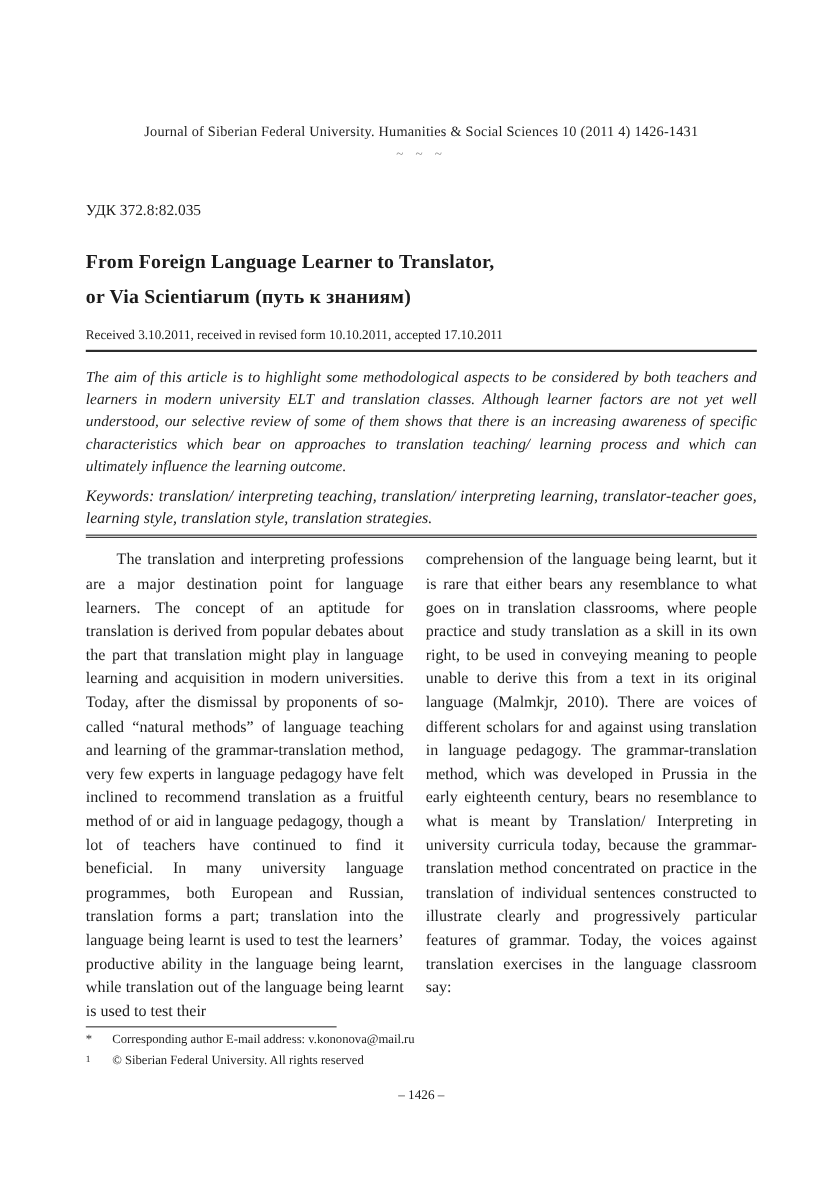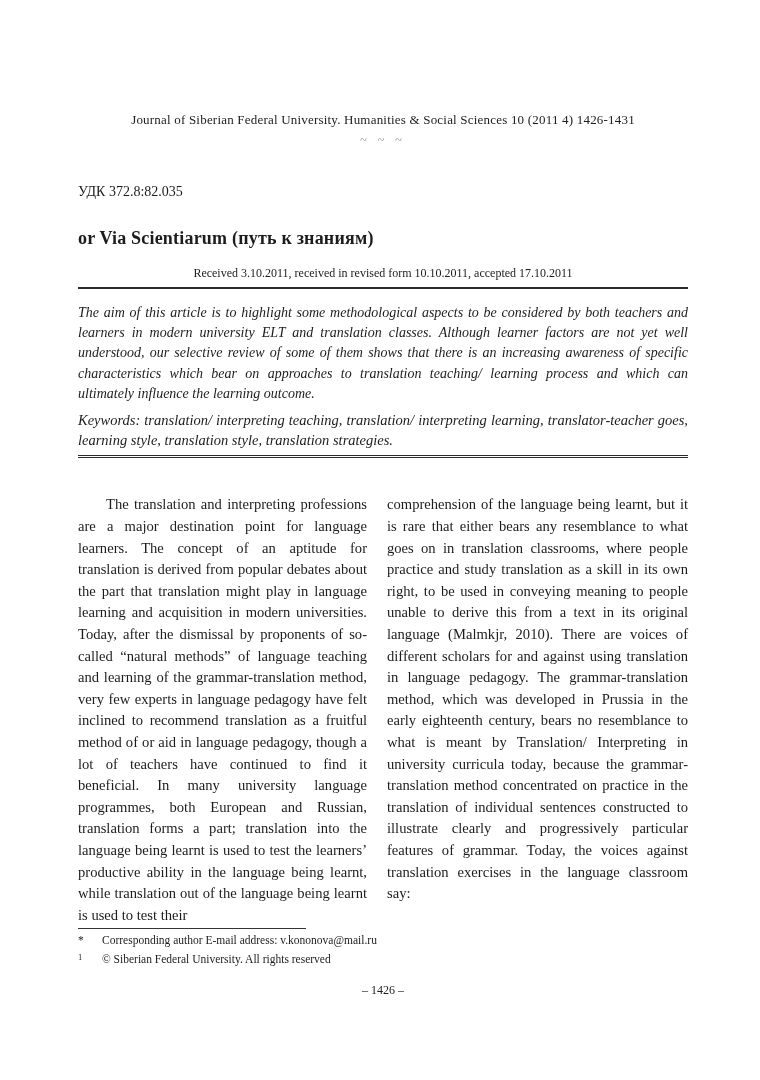--- a/index.html
+++ b/index.html
@@ -18,36 +18,36 @@
 
   .udc { margin-top: 36px; font-size: 14px; line-height: 18px; }
 
   .title { margin-top: 22px; font-size: 18px; font-weight: bold; line-height: 31px; letter-spacing: 0.2px; }
 
   .author-block { margin-top: 8px; text-align: right; padding-right: 26px; font-size: 15.5px; line-height: 23px; }
   .author-name { font-weight: bold; font-style: normal; }
   .author-ital { font-style: italic; }
   .fn-ref { font-size: 10px; vertical-align: super; font-style: italic; margin-left: 3px; }
 
-  .received { margin-top: 12px; text-align: center; font-size: 12px; line-height: 15px; }
+  .received { margin-top: 12px; text-align: left; font-size: 12px; line-height: 15px; }
 
   .rule-top { margin-top: 6px; border-top: 2px solid #2b2b2b; height: 0; }
 
   .abstract {
     margin-top: 14px; font-style: italic; font-size: 14px;
     line-height: 20.2px; text-align: justify;
   }
   .keywords {
     margin-top: 6px; font-style: italic; font-size: 14.5px;
     line-height: 20.2px; text-align: justify;
   }
   .rule-double { margin-top: 5px; height: 1px; border-top: 1px solid #2b2b2b; border-bottom: 1px solid #2b2b2b; }
 
   .body-cols {
-    margin-top: 36px; display: flex; gap: 20px;
+    margin-top: 10px; display: flex; gap: 20px;
     font-size: 14.6px; line-height: 21.6px; text-align: justify;
   }
   .col-left  { width: 289px; }
   .col-right { width: 301px; }
   .col-left p, .col-right p { margin: 0; }
   .col-left p { text-indent: 28px; }
 
   .footnote-block { margin-top: 2px; }
   .fn-rule { width: 228px; border-top: 1.5px solid #333; height: 0; }
   .fn-line { display: flex; font-size: 11.5px; line-height: 16px; margin-top: 3px; }
@@ -62,20 +62,21 @@
 
 <div class="page">
   <div class="content">
 
     <div class="journal-line">Journal of Siberian Federal University. Humanities &amp; Social Sciences 10 (2011 4) 1426-1431</div>
     <div class="ornament">~ ~ ~</div>
 
     <div class="udc">УДК 372.8:82.035</div>
 
     <div class="title">
+      <div>From Foreign Language Learner to Translator,</div>
       <div>or Via Scientiarum (путь к знаниям)</div>
     </div>
 
 
     <div class="received">Received 3.10.2011, received in revised form 10.10.2011, accepted 17.10.2011</div>
 
     <div class="rule-top"></div>
 
     <div class="abstract">The aim of this article is to highlight some methodological aspects to be considered by both teachers and learners in modern university ELT and translation classes. Although learner factors are not yet well understood, our selective review of some of them shows that there is an increasing awareness of specific characteristics which bear on approaches to translation teaching/ learning process and which can ultimately influence the learning outcome.</div>
 

